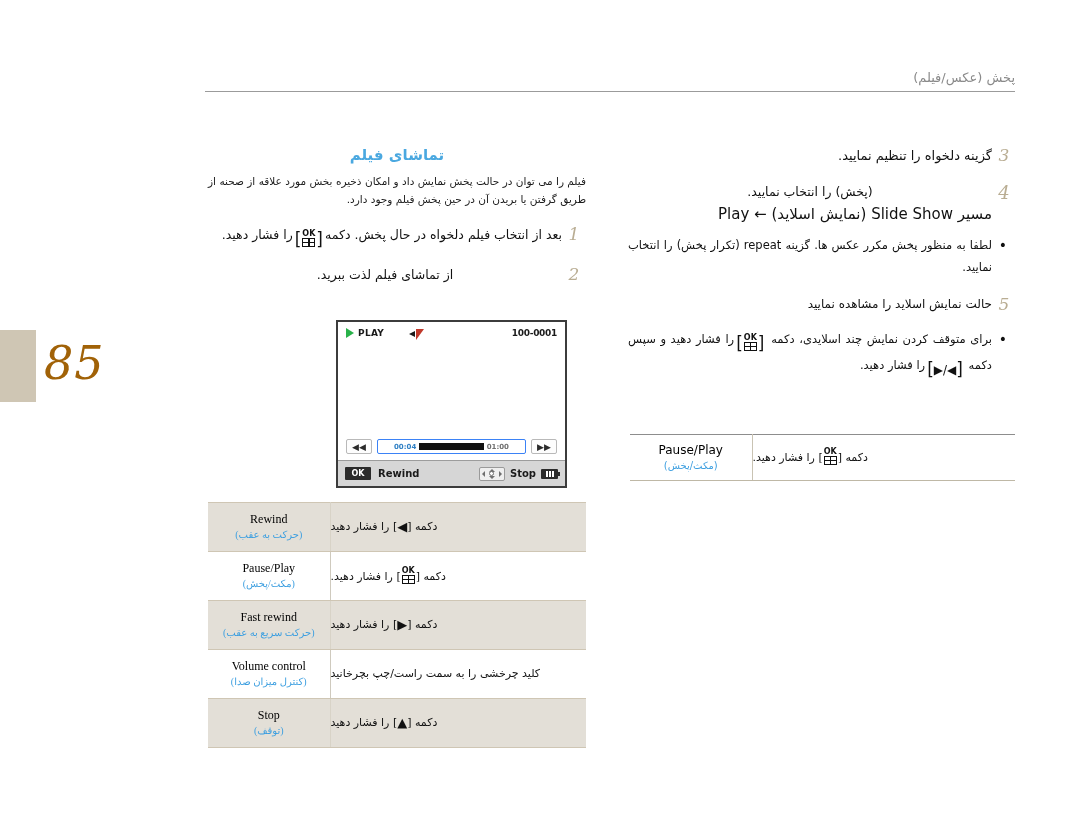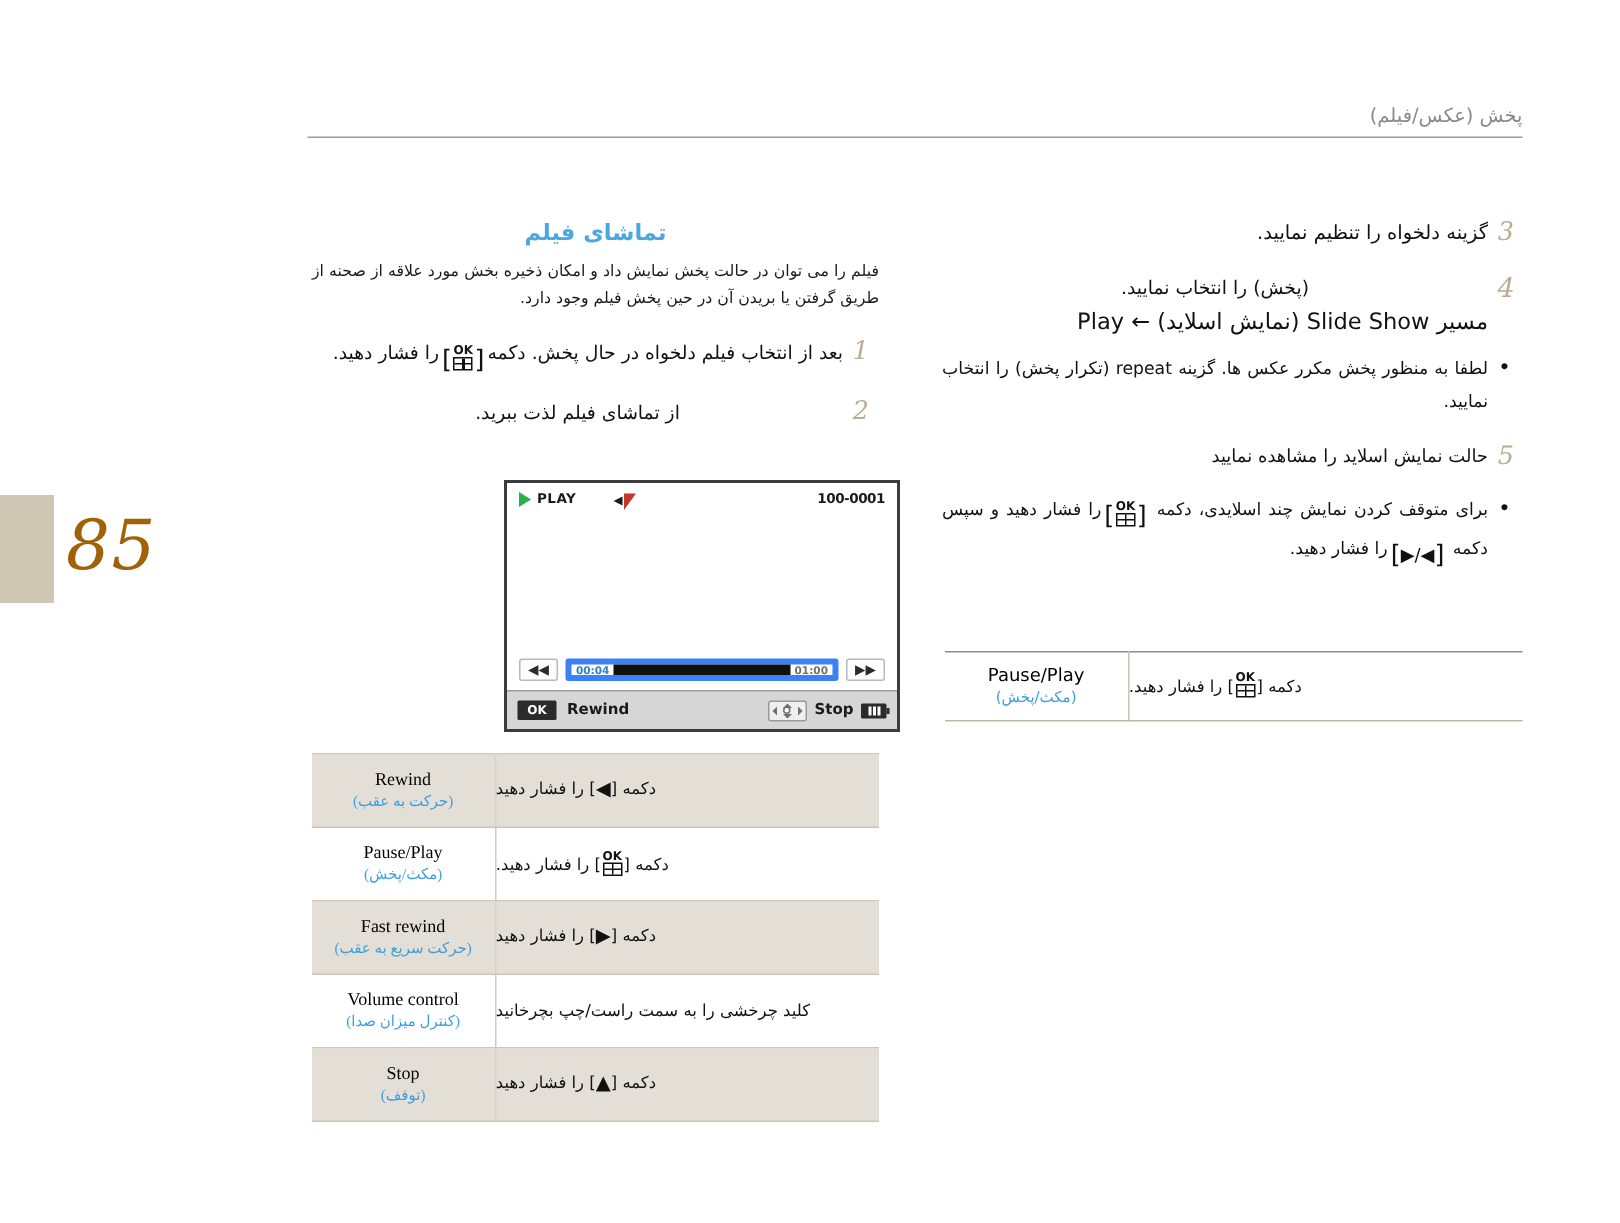--- a/index.html
+++ b/index.html
@@ -159,21 +159,21 @@
   }
   .okbox .ok-g:before { left: 0; right: 0; top: 50%; height: 1.4px; margin-top: -0.7px; }
   .okbox .ok-g:after  { top: 0; bottom: 0; left: 50%; width: 1.4px; margin-left: -0.7px; }
 
   .tri { display: inline-block; vertical-align: -1px; font-size: 11px; color:#111; }
 
   
   .lcd {
     position: absolute;
     left: 336px; top: 320px;
-    width: 264px; height: 168px;
+    width: 231px; height: 168px;
     background: #ffffff;
     border: 2px solid #3c3c3c;
     direction: ltr;
   }
   .lcd-top {
     position: absolute; top: 6px; left: 8px; right: 8px;
     height: 14px;
   }
   .lcd-play {
     position: absolute; left: 0; top: 0;
@@ -214,24 +214,24 @@
   .ctl-btn {
     width: 26px; height: 15px;
     border: 1px solid #b9b9b9;
     border-radius: 2px;
     background: #fdfdfd;
     display: flex; align-items: center; justify-content: center;
     font-size: 9px; color: #2b2b2b;
   }
   .seek {
     flex: 1 1 auto; height: 15px;
-    border: 4px solid #3b82f6; border-radius: 2px;
+    border: 1px solid #3b82f6; border-radius: 2px;
     background: #fff;
     display: flex; align-items: center;
-    padding: 0 3px; gap: 3px;
+    padding: 0 16px; gap: 3px;
   }
   .seek .t-cur { font-size: 7px; color: #2e7fc4; font-weight: bold; }
   .seek .t-tot { font-size: 7px; color: #6f6f6f; font-weight: bold; }
   .seek .bar { flex: 1 1 auto; height: 7px; background: #111; }
   .lcd-bottom {
     position: absolute; left: 0; right: 0; bottom: 0;
     height: 26px; background: #d6d6d6;
     border-top: 1px solid #9c9c9c;
     display: flex; align-items: center;
     padding: 0 7px;

